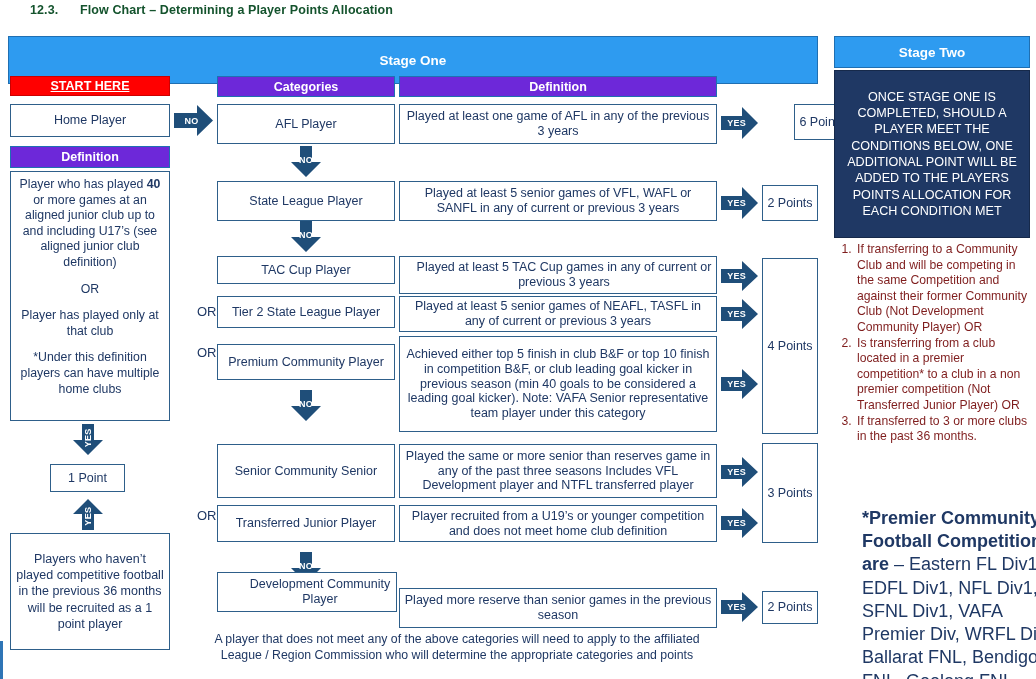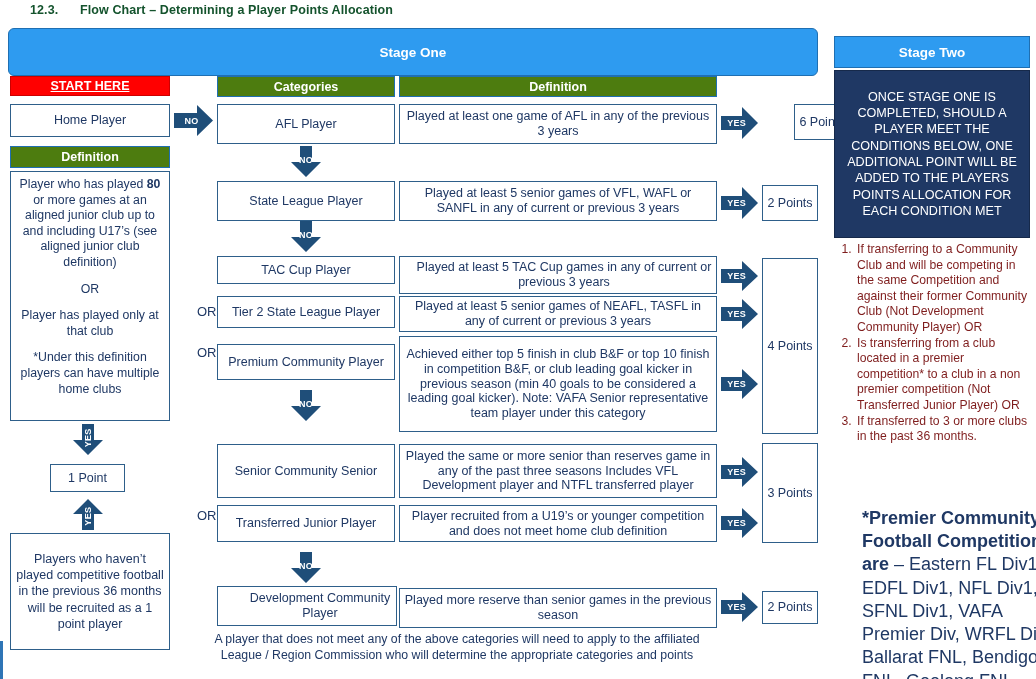--- a/index.html
+++ b/index.html
@@ -31,38 +31,38 @@
 
   .stage-title {
     position: absolute;
     background: #2E9BF0;
     border: 1px solid #1F6FB2;
     color: #ffffff;
     font-weight: bold;
     font-size: 13.5px;
     display: flex; align-items: center; justify-content: center;
   }
-  #stage-one-title { left: 8px; top: 28px; width: 810px; height: 48px; border-radius: 6px; }
+  #stage-one-title { left: 8px; top: 36px; width: 810px; height: 48px; }
   #stage-two-title { left: 834px; top: 36px; width: 196px; height: 32px; }
 
   
   .box {
     position: absolute;
     background: #ffffff;
     border: 1px solid #2E5F8A;
     display: flex; align-items: center; justify-content: center;
     text-align: center;
     font-size: 12.5px;
     color: #1F3864;
     line-height: 1.18;
     padding: 2px 4px;
   }
   .hdr {
     position: absolute;
-    background: #4d7c0f;
+    background: #6d28d9;
     border: 1px solid #1F6FB2;
     color: #ffffff;
     font-weight: bold;
     font-size: 12.5px;
     display: flex; align-items: center; justify-content: center;
   }
   .start-here {
     position: absolute;
     background: #FF0000;
     border: 1px solid #CC0000;
@@ -159,21 +159,21 @@
 <div id="stage-one-title" class="stage-title">Stage One</div>
 
 <div class="start-here" style="left:10px; top:76px; width:160px; height:20px;">START HERE</div>
 
 <div class="box" style="left:10px; top:104px; width:160px; height:33px;">Home Player</div>
 
 <div class="hdr" style="left:10px; top:146px; width:160px; height:22px;">Definition</div>
 
 <div class="defbody" style="left:10px; top:171px; width:160px; height:250px;">
   <div style="padding-top:2px;">
-    <span>Player who has played </span><b>80</b><span> or more games at an aligned junior club  up to and including U17’s  (see aligned junior club definition)</span>
+    <span>Player who has played </span><b>40</b><span> or more games at an aligned junior club  up to and including U17’s  (see aligned junior club definition)</span>
   </div>
   <div style="height:11px;"></div>
   <div>OR</div>
   <div style="height:11px;"></div>
   <div>Player has played only at that club</div>
   <div style="height:11px;"></div>
   <div>*Under this definition players can have multiple home clubs</div>
 </div>
 
 <div class="arrow down" style="left:72px; top:424px; width:32px; height:32px;">
@@ -297,21 +297,21 @@
 
 <div class="box" style="left:762px; top:443px; width:56px; height:100px;">3 Points</div>
 
 <div class="arrow down" style="left:290px; top:552px; width:32px; height:32px;">
   <svg width="32" height="32" viewBox="0 0 32 32">
       <polygon points="10,0 22,0 22,16 31,16 16,31 1,16 10,16" fill="#1F4E79"></polygon>
     </svg>
   <span class="lbl" style="transform:translateY(-22%)">NO</span>
 </div>
 
-<div class="box" style="left:217px; top:586px; width:180px; height:40px;padding-left:30px;">Development Community Player</div>
+<div class="box" style="left:217px; top:572px; width:180px; height:40px;padding-left:30px;">Development Community Player</div>
 <div class="box" style="left:399px; top:588px; width:318px; height:40px;">Played more reserve than senior games in the previous season</div>
 <div class="arrow right" style="left:721px; top:591px; width:38px; height:32px;">
   <svg width="38" height="32" viewBox="0 0 38 32">
       <polygon points="0,9 21,9 21,1 37,16 21,31 21,23 0,23" fill="#1F4E79"></polygon>
     </svg>
   <span class="lbl">YES</span>
 </div>
 <div class="box" style="left:762px; top:591px; width:56px; height:33px;">2 Points</div>
 
 <div class="plain-text" style="left:196px; top:632px; width:522px;">A player  that does not meet any of the above categories will need to apply to the affiliated League / Region Commission who will determine the appropriate categories and points</div>

